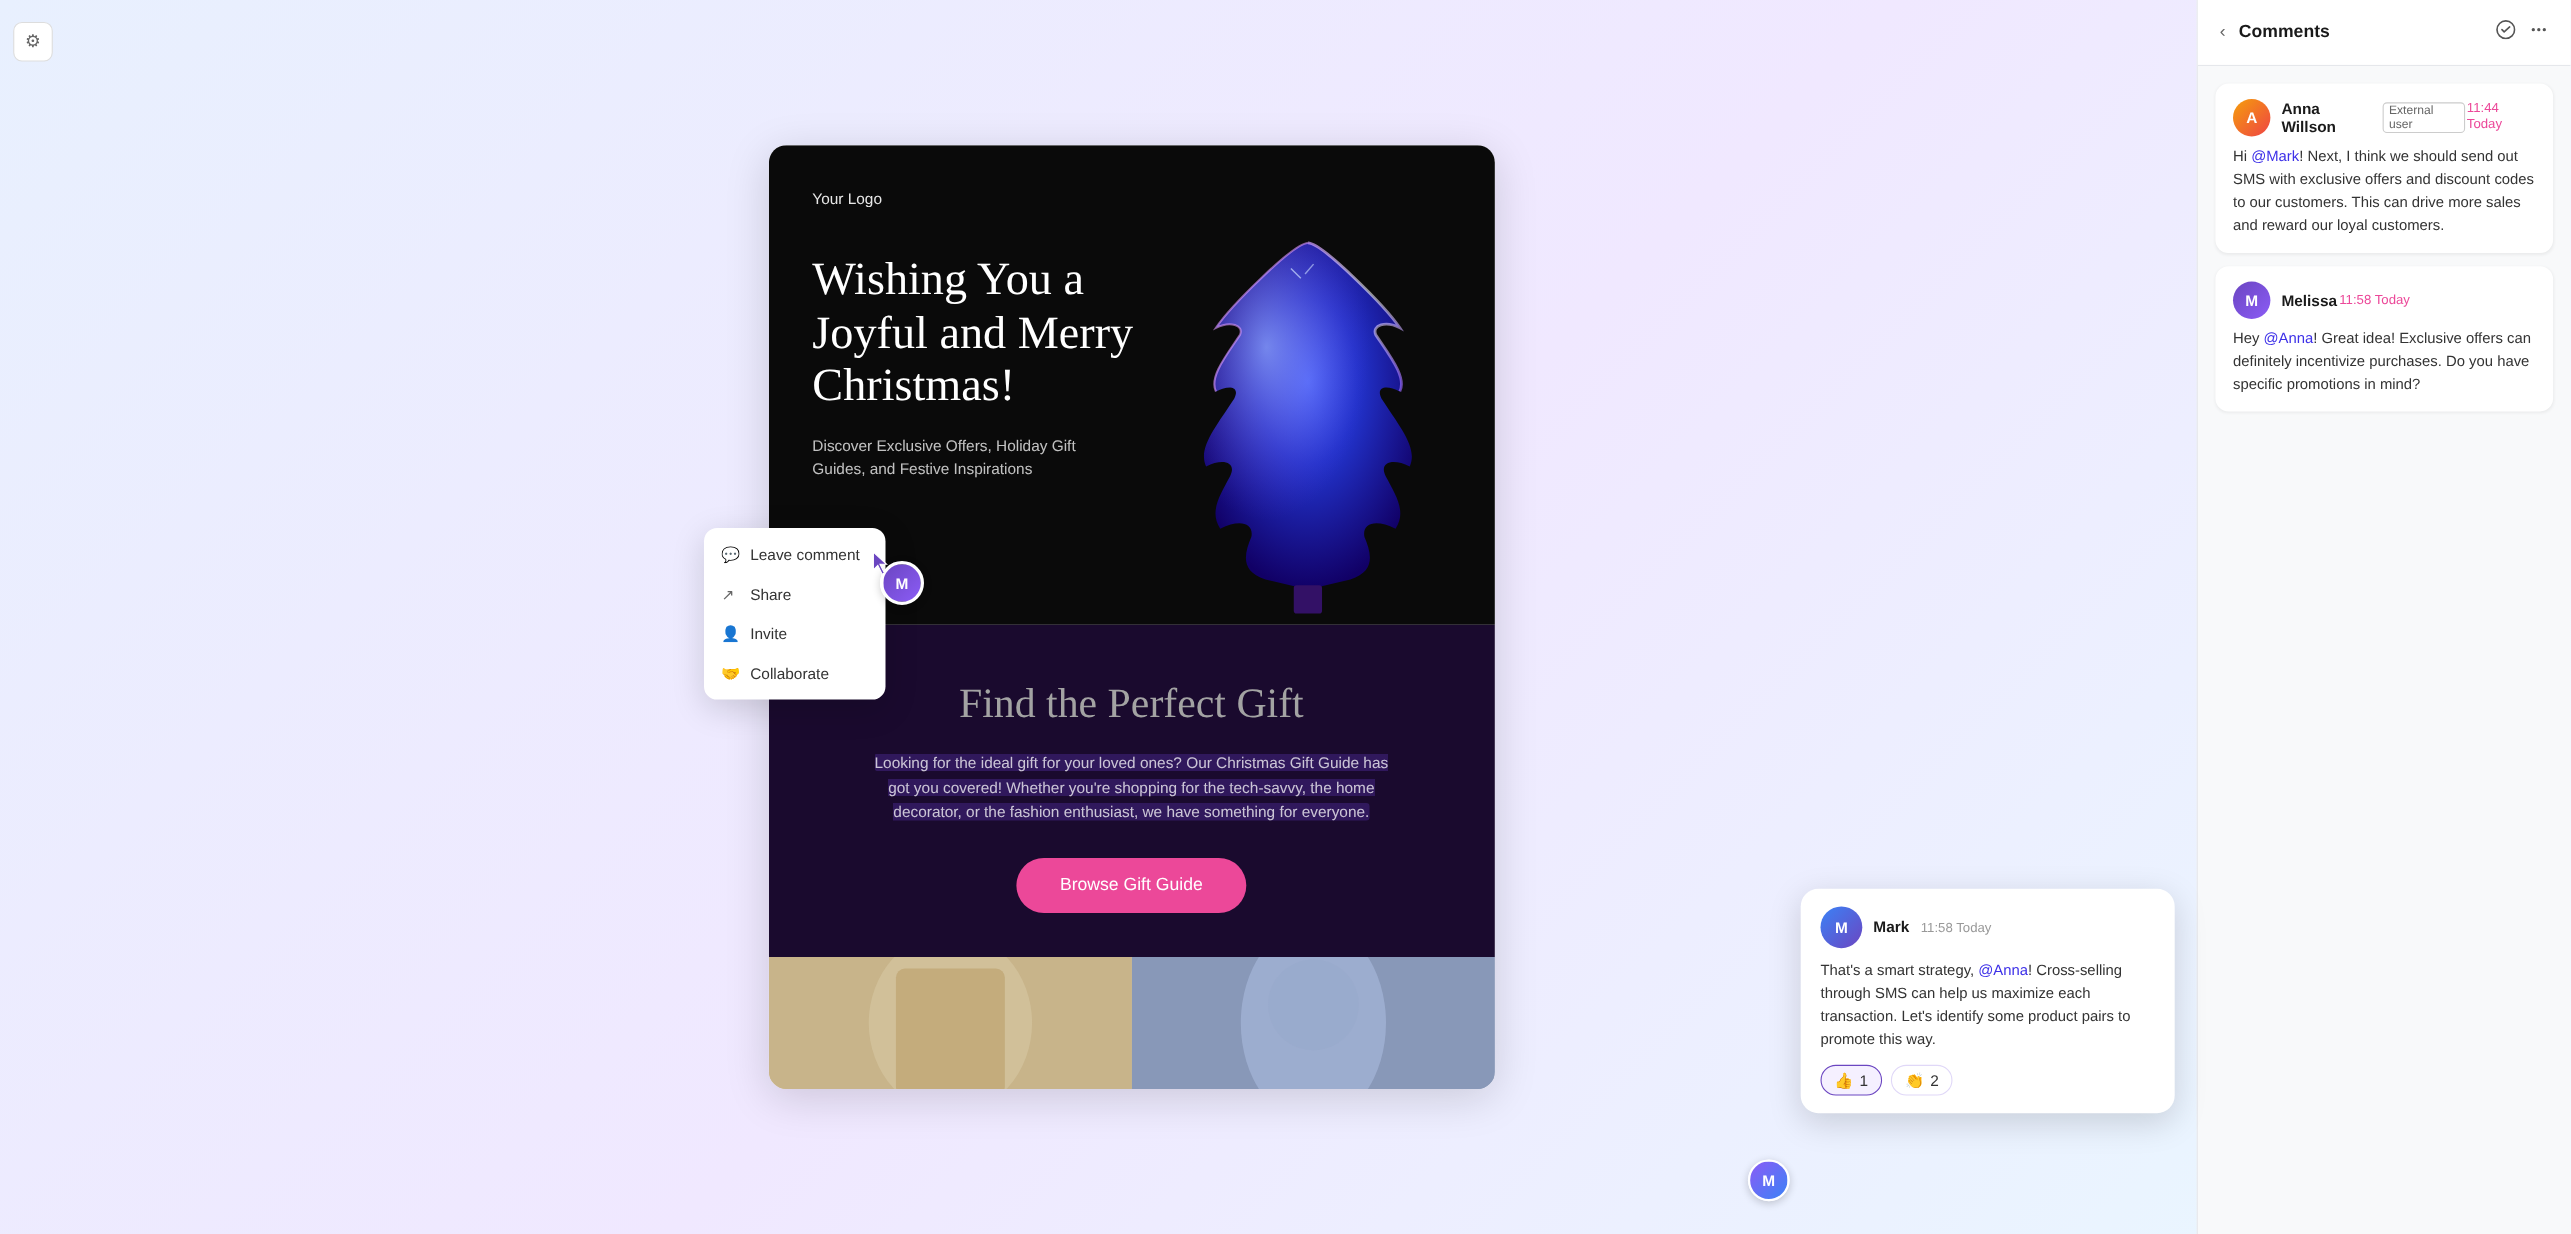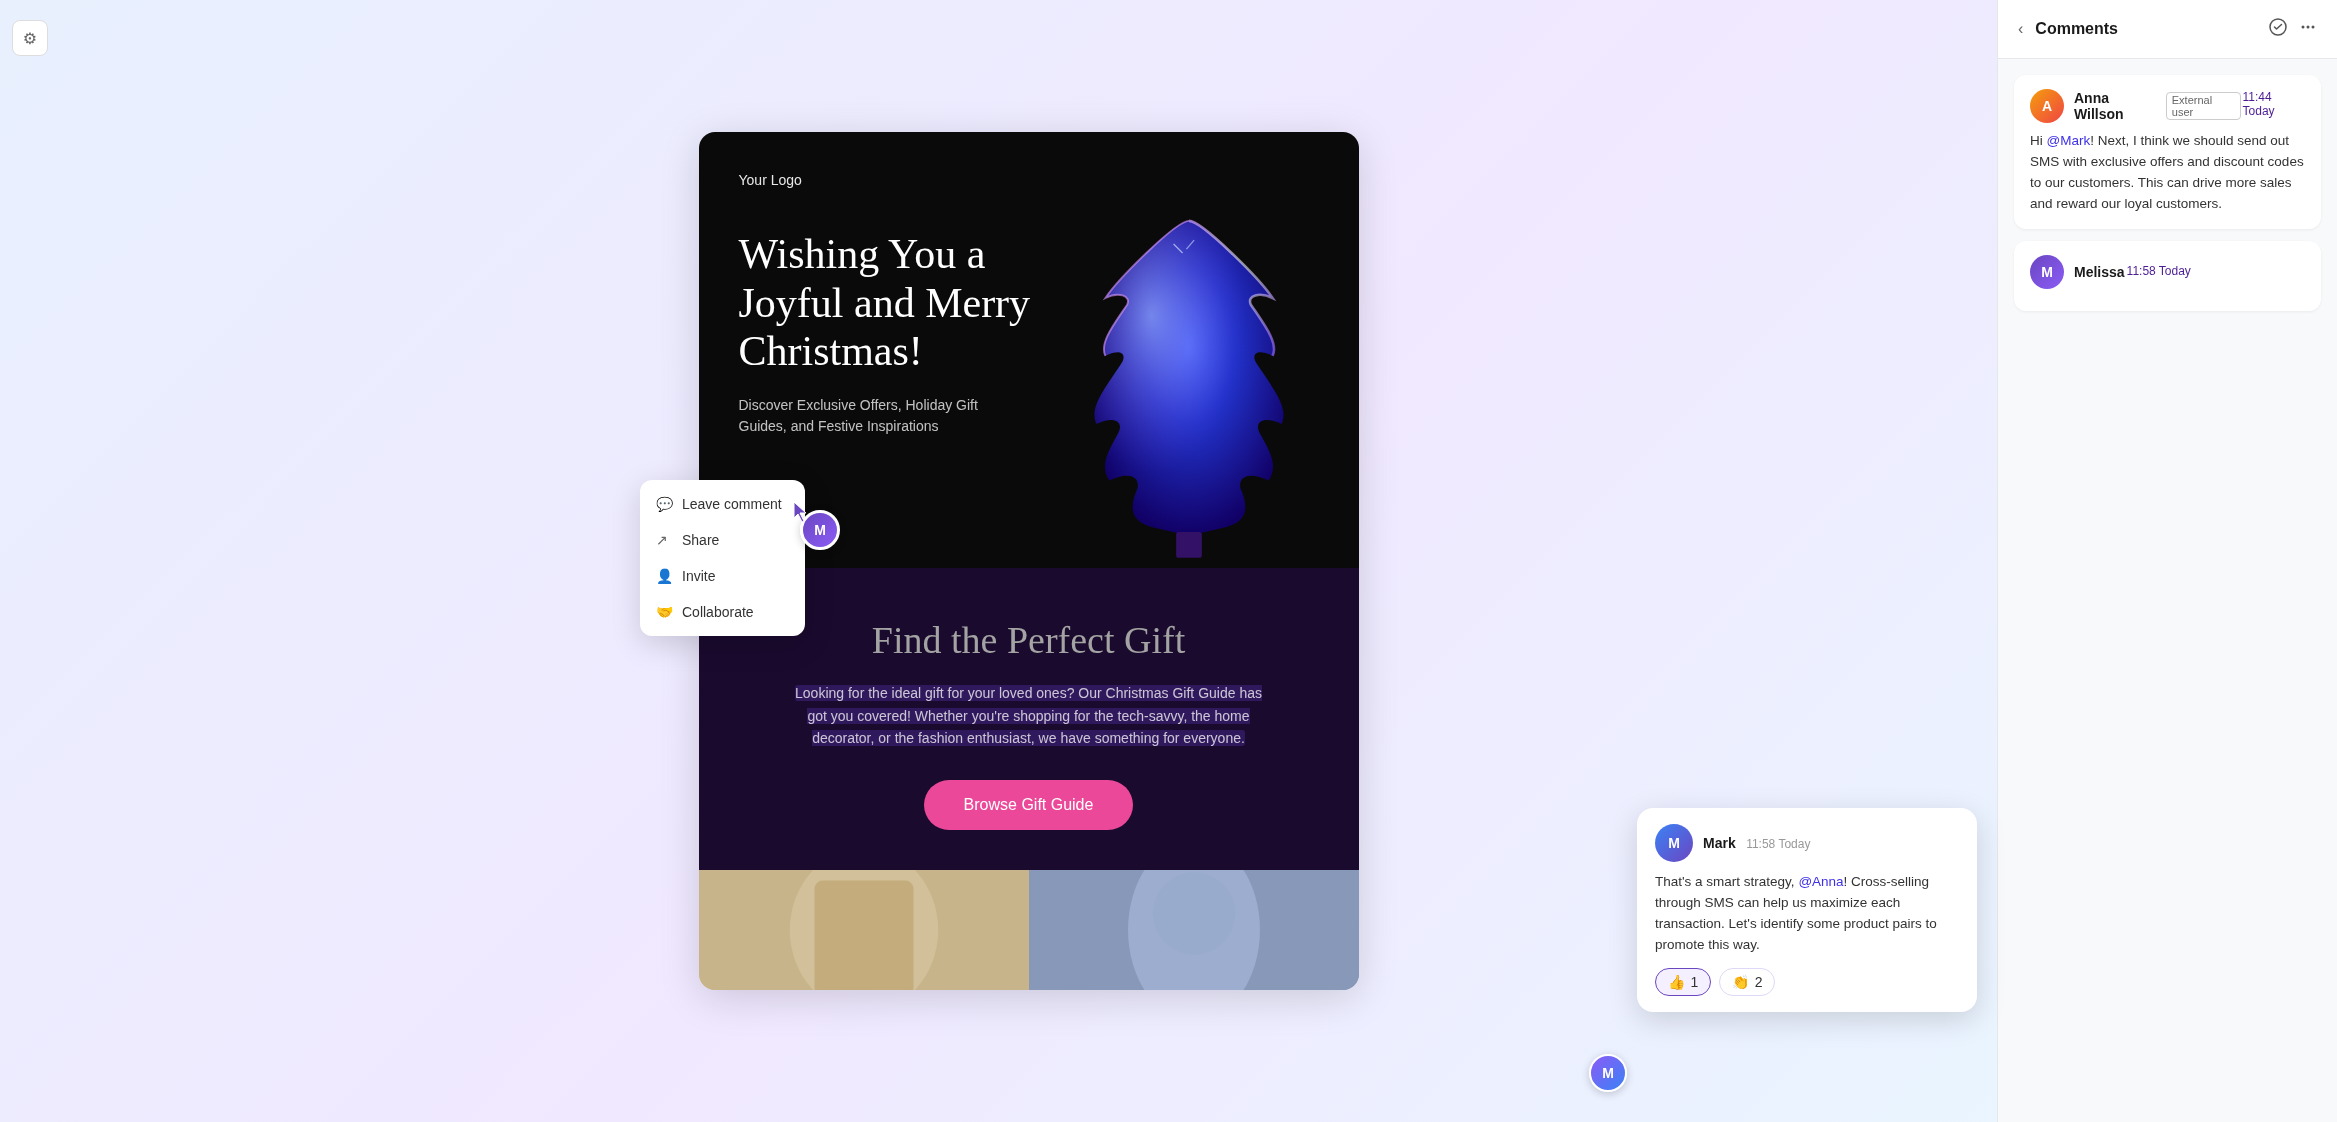--- a/index.html
+++ b/index.html
@@ -331,21 +331,21 @@
     .external-badge {
       font-size: 11px;
       color: #666;
       border: 1px solid #ccc;
       border-radius: 4px;
       padding: 1px 5px;
     }
 
     .comment-time {
       font-size: 12px;
-      color: #4c1d95;
+      color: #ec4899;
     }
 
     .comment-text {
       font-size: 13.5px;
       color: #333;
       line-height: 1.55;
     }
 
     .mention {
       color: #3d30e8;
@@ -649,20 +649,23 @@
     <div class="comment-card">
       <div class="comment-header">
         <div class="avatar avatar-melissa">M</div>
         <div class="comment-meta">
           <div class="comment-name-row">
             <span class="commenter-name">Melissa</span>
           </div>
           <span class="comment-time">11:58 Today</span>
         </div>
       </div>
+      <div class="comment-text">
+        Hey <span class="mention">@Anna</span>! Great idea! Exclusive offers can definitely incentivize purchases. Do you have specific promotions in mind?
+      </div>
     </div>
 
   </div>
 
   <div class="floating-comment">
     <div class="floating-header">
       <div class="floating-avatar">M</div>
       <div>
         <span class="floating-name">Mark</span>
         <span class="floating-time">11:58 Today</span>

